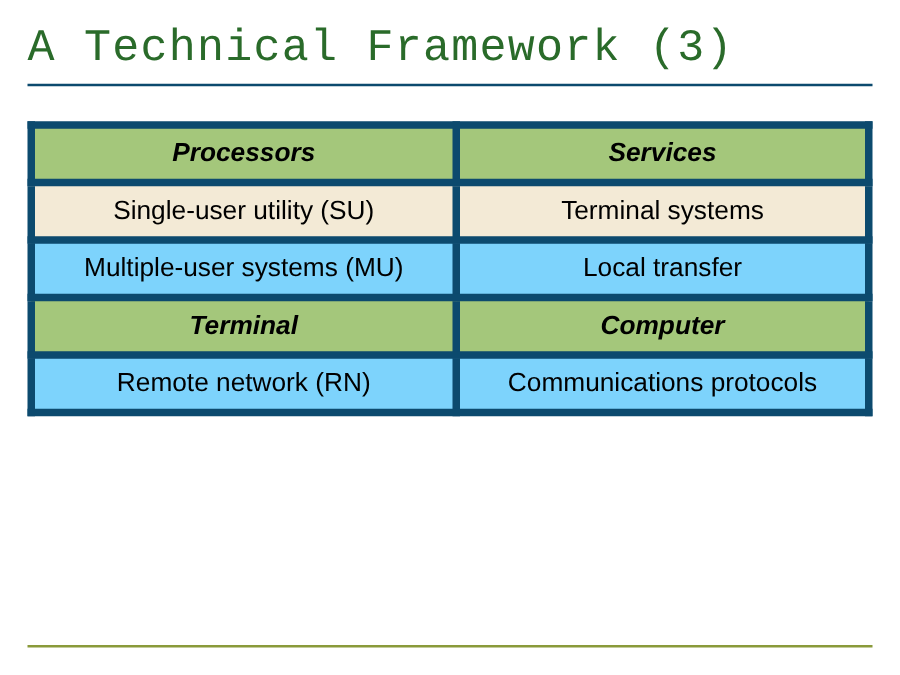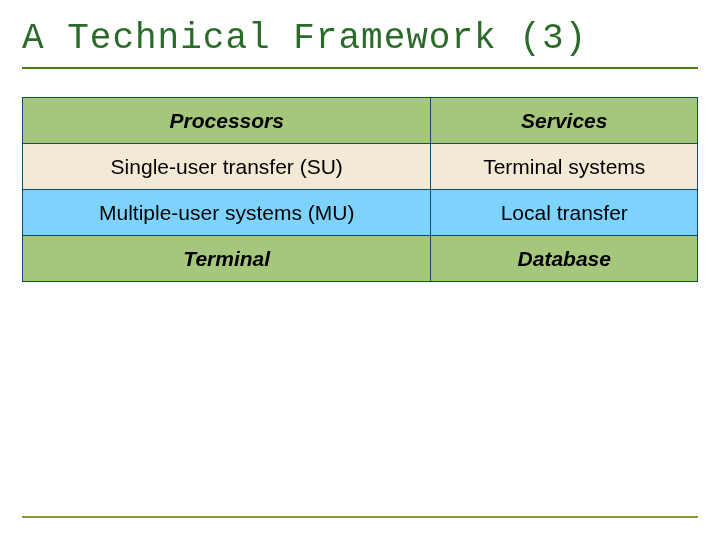--- a/index.html
+++ b/index.html
@@ -10,37 +10,37 @@
     font-family: Arial, sans-serif;
     overflow: hidden;
   }
   .slide {
     width: 100%;
     height: 100%;
     padding: 18px 22px;
     position: relative;
   }
   .title-wrap {
-    border-bottom: 2px solid #4d7c0f;
+    border-bottom: 2px solid #0c4a6e;
     padding-bottom: 8px;
     margin-bottom: 28px;
   }
   .title {
     font-family: "Courier New", monospace;
     font-size: 36px;
     font-weight: normal;
     color: #2a6b2a;
     letter-spacing: 1px;
   }
   .table {
     width: 100%;
     border-collapse: collapse;
   }
   .table td {
-    border: 1px solid #0c4a6e;
+    border: 6px solid #0c4a6e;
     text-align: center;
     vertical-align: middle;
     height: 46px;
     font-size: 21px;
     color: #000000;
     padding: 0 6px;
   }
   .hdr {
     background: #a4c77b;
     font-style: italic;
@@ -69,28 +69,32 @@
     <div class="title">A Technical Framework (3)</div>
   </div>
 
   <table class="table">
     <tbody>
       <tr>
         <td class="hdr">Processors</td>
         <td class="hdr">Services</td>
       </tr>
       <tr>
-        <td class="r-odd">Single-user transfer (SU)</td>
+        <td class="r-odd">Single-user utility (SU)</td>
         <td class="r-odd">Terminal systems</td>
       </tr>
       <tr>
         <td class="r-even">Multiple-user systems (MU)</td>
         <td class="r-even">Local transfer</td>
       </tr>
       <tr>
         <td class="hdr">Terminal</td>
-        <td class="hdr">Database</td>
+        <td class="hdr">Computer</td>
+      </tr>
+      <tr>
+        <td class="r-even">Remote network (RN)</td>
+        <td class="r-even">Communications protocols</td>
       </tr>
     </tbody>
   </table>
 
   <div class="footer-rule"></div>
 </div>
 
 </body></html>

